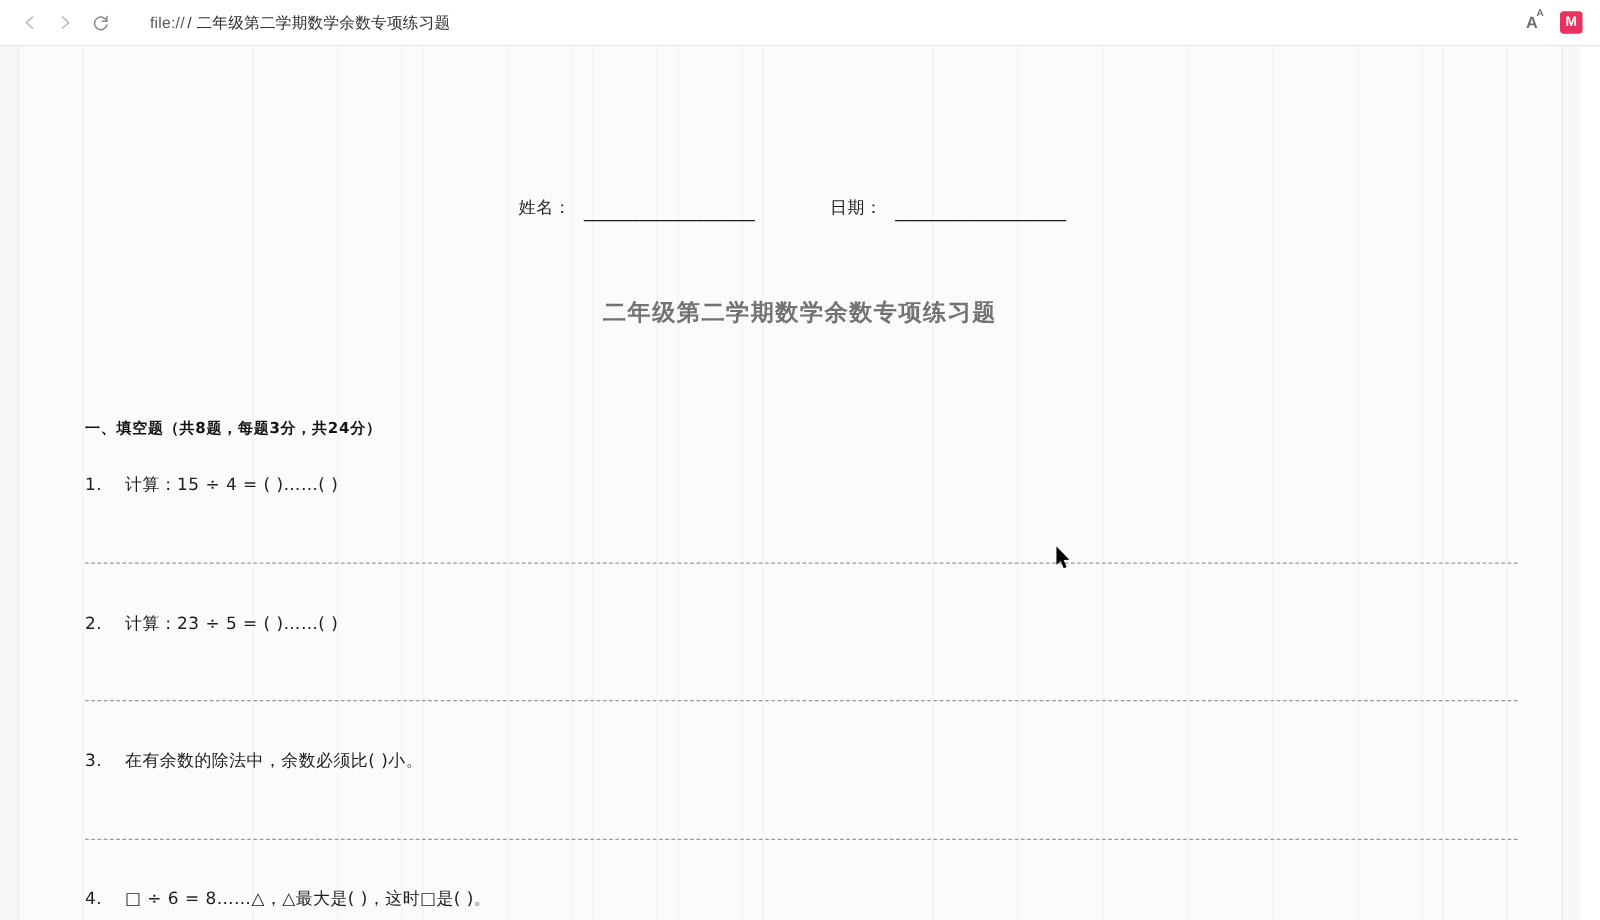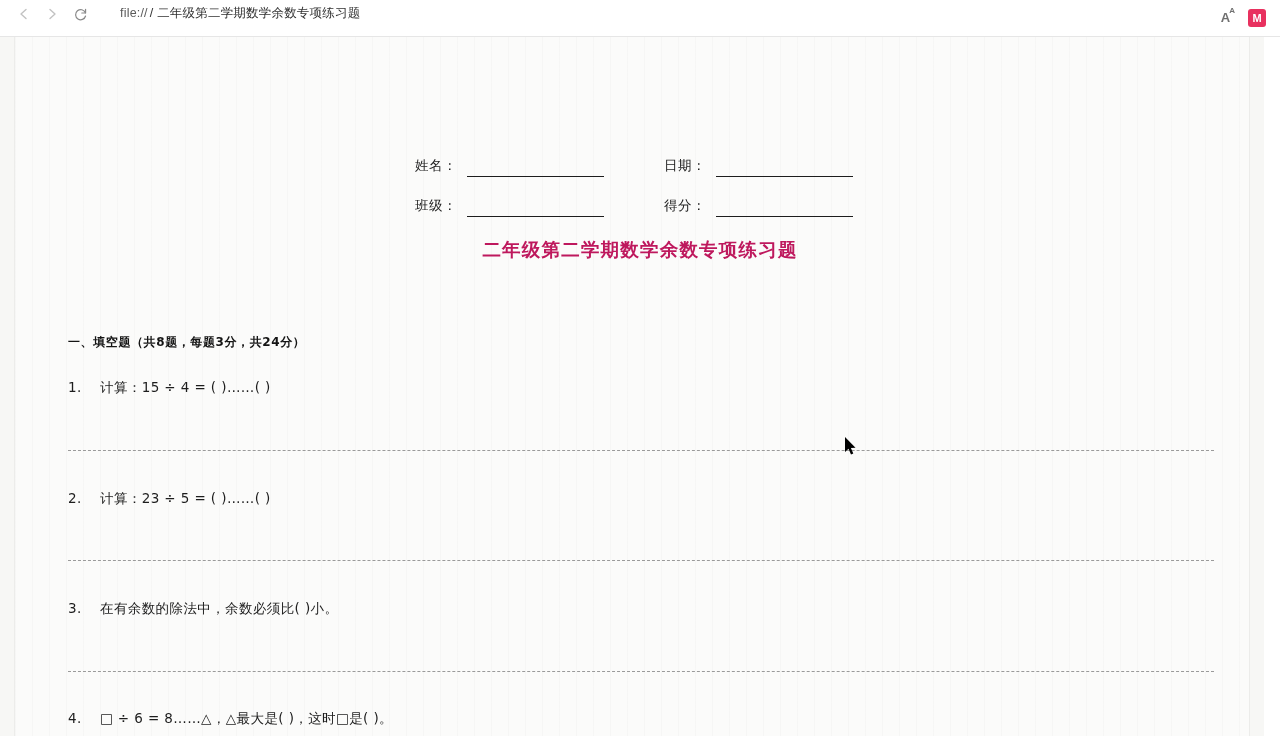--- a/index.html
+++ b/index.html
@@ -10,20 +10,21 @@
     background: #ffffff;
     font-family: "Liberation Sans", sans-serif;
   }
 
   
   #browser-chrome {
     height: 37px;
     width: 100%;
     background: #ffffff;
     display: flex;
+    align-items: center;
     padding: 0 10px;
     border-bottom: 1px solid #e6e6e6;
     position: relative;
   }
   .nav-btn {
     width: 28px; height: 28px;
     display: flex; align-items: center; justify-content: center;
     color: #8a8a8a;
     border-radius: 4px;
     flex: 0 0 auto;
@@ -126,21 +127,21 @@
   }
   .meta-gap { width: 60px; flex: 0 0 auto; }
 
   #doc-title {
     position: absolute;
     top: 200px;
     left: 0; right: 0;
     text-align: center;
     font-size: 18.5px;
     font-weight: 700;
-    color: #be185d;
+    color: #737373;
     letter-spacing: 1.2px;
   }
 
   #section-heading {
     position: absolute;
     top: 297px;
     left: 68px;
     font-size: 12px;
     font-weight: 700;
     color: #141414;
@@ -229,27 +230,20 @@
   <div id="doc">
 
     <div class="meta-table">
       <div class="meta-row">
         <div class="meta-label">姓名：</div>
         <div class="meta-line"></div>
         <div class="meta-gap"></div>
         <div class="meta-label">日期：</div>
         <div class="meta-line"></div>
       </div>
-      <div class="meta-row">
-        <div class="meta-label">班级：</div>
-        <div class="meta-line"></div>
-        <div class="meta-gap"></div>
-        <div class="meta-label">得分：</div>
-        <div class="meta-line"></div>
-      </div>
     </div>
 
     <div id="doc-title">二年级第二学期数学余数专项练习题</div>
 
     <div id="section-heading">一、填空题（共8题，每题3分，共24分）</div>
 
     <div class="question" style="top:342px;">
       <div class="q-inner">
         <span class="q-num">1.</span>
         <span class="q-text">计算：15 ÷ 4 = ( )……( )</span>

